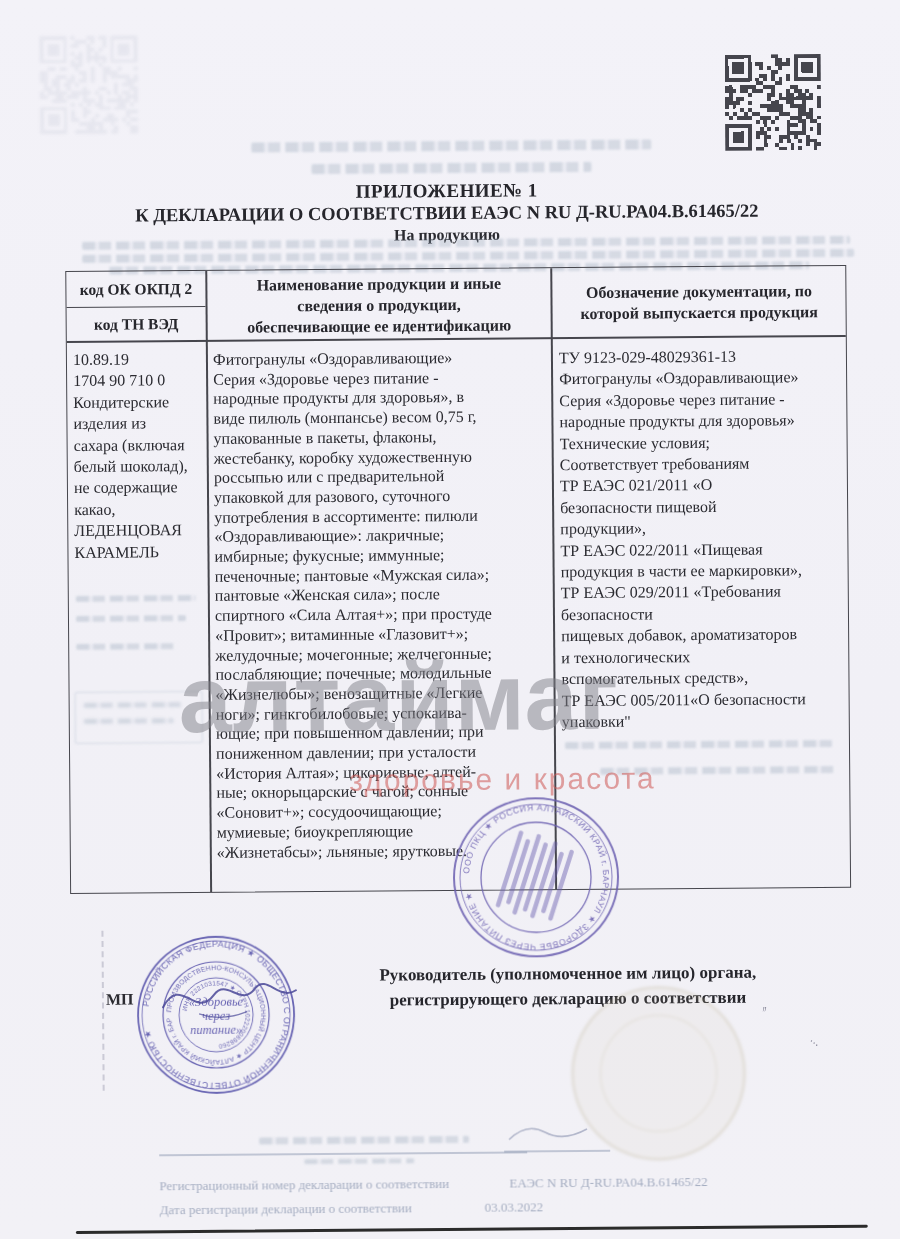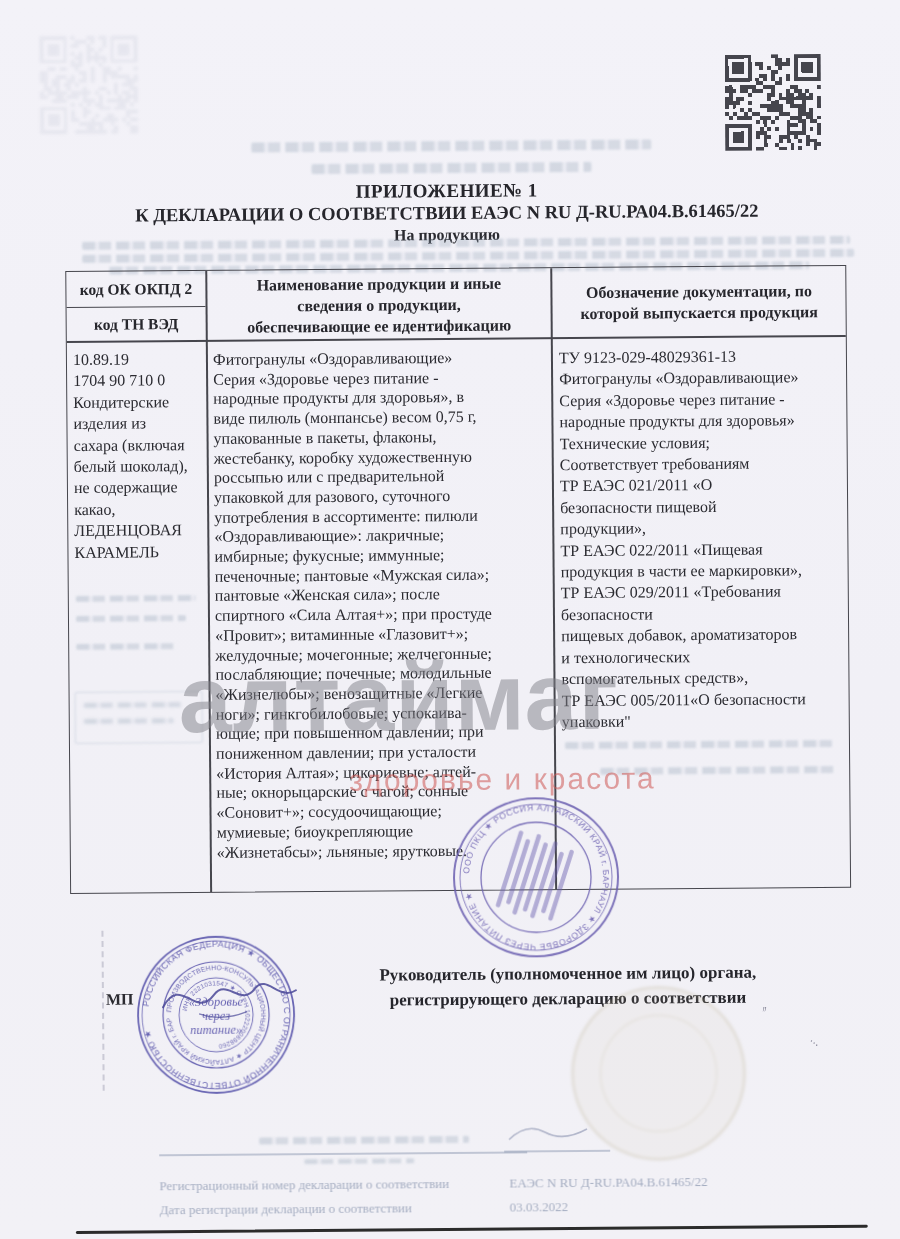--- a/index.html
+++ b/index.html
@@ -836,20 +836,20 @@
     </svg>
 
     <div class="gl" style="left:255px;top:1136px;width:210px;height:7px;"></div>
     <div class="gline-thin" style="left:155px;top:1152px;width:368px;"></div>
     <div class="gl" style="left:300px;top:1158px;width:110px;height:5px;"></div>
     <div class="gline-thin" style="left:500px;top:1151px;width:106px;"></div>
 
     <div class="gtext" style="left:155px;top:1176px;">Регистрационный номер декларации о соответствии</div>
     <div class="gtext" style="left:505px;top:1176px;">ЕАЭС N RU Д-RU.РА04.В.61465/22</div>
     <div class="gtext" style="left:155px;top:1200px;">Дата регистрации декларации о соответствии</div>
-    <div class="gtext" style="left:505px;top:1200px;">03.03.2022</div>
+    <div class="gtext" style="left:480px;top:1200px;">03.03.2022</div>
 
     <div class="speck" style="left:806px;top:1040px;transform:rotate(38deg);">⋯</div>
     <div class="speck" style="left:757px;top:1006px;font-size:9px;">〃</div>
 
     <div class="bottom-edge"></div>
   </div>
 </div>
 
 </body></html>

